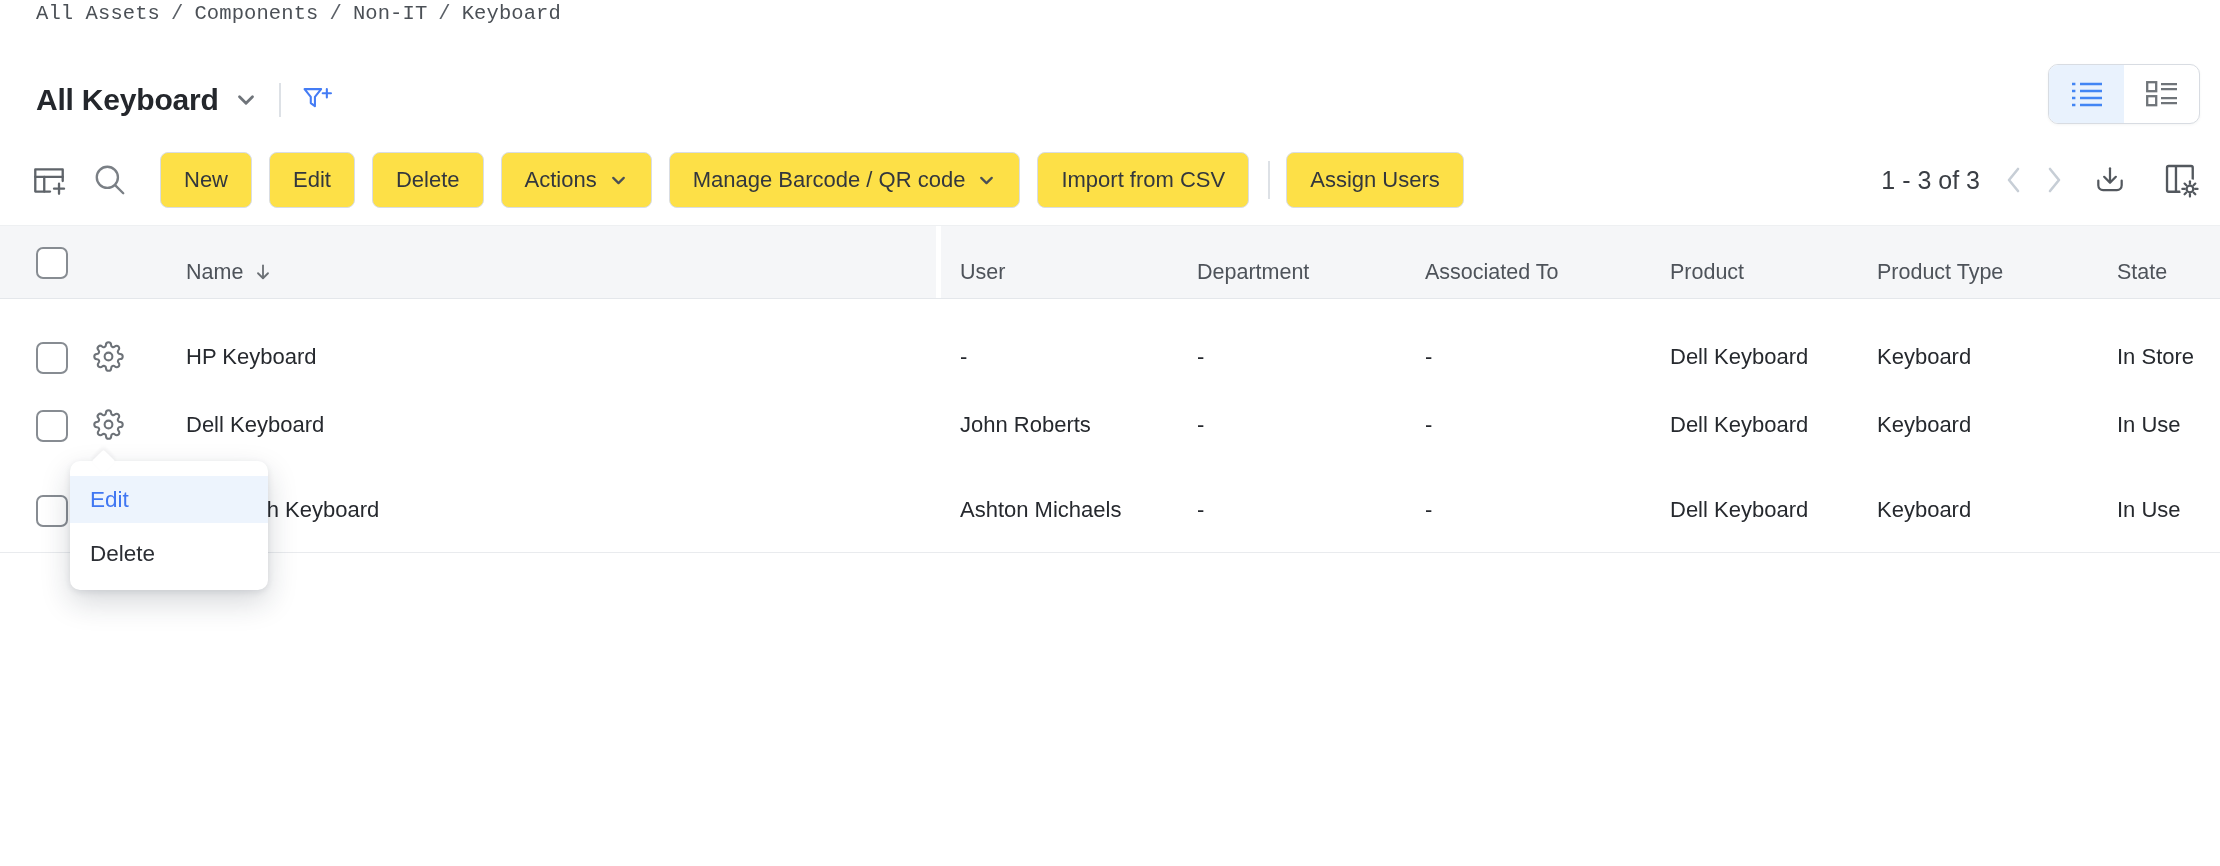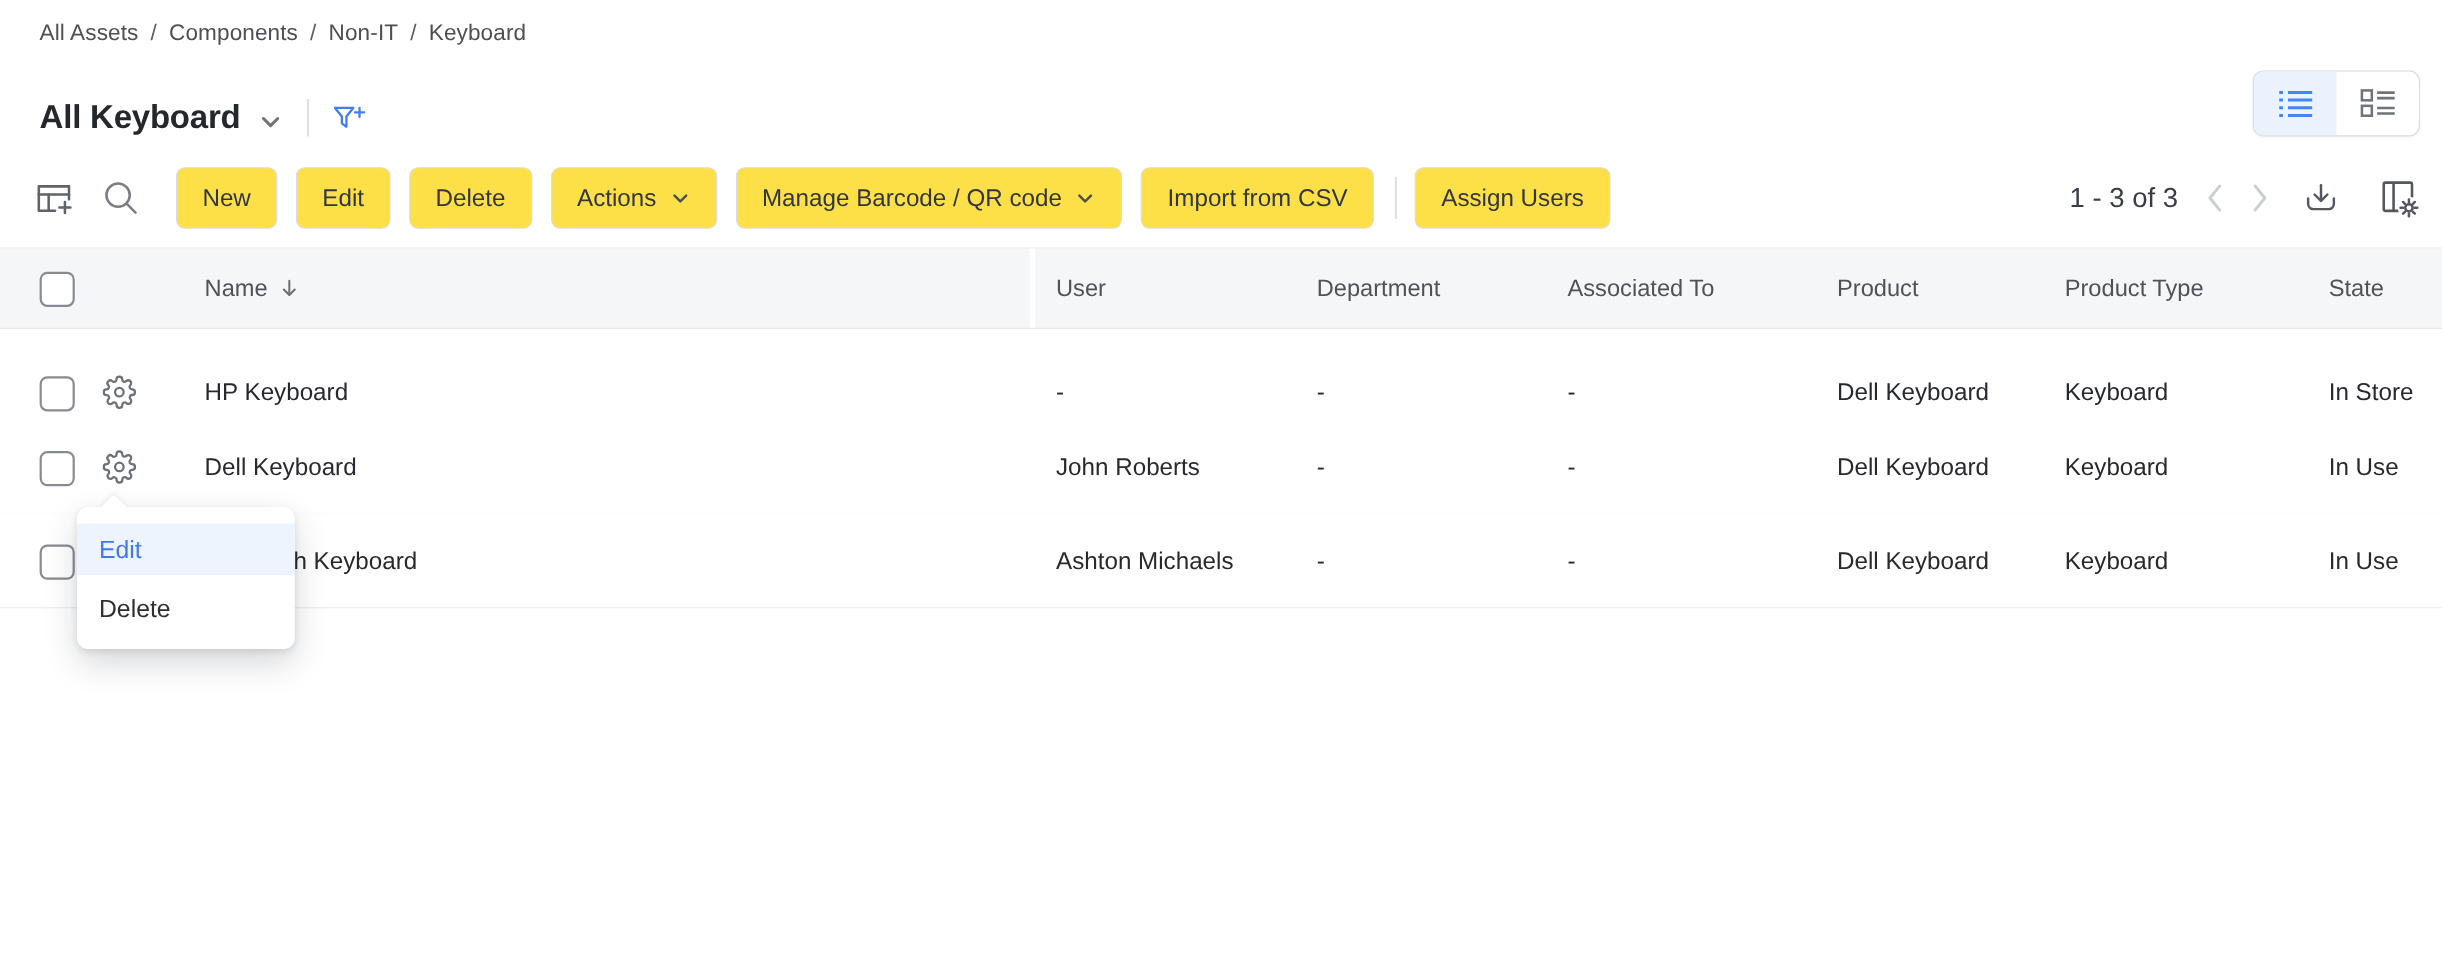--- a/index.html
+++ b/index.html
@@ -6,31 +6,31 @@
   body {
     width: 2220px; height: 866px;
     background: #ffffff;
     font-family: "Liberation Sans", "DejaVu Sans", sans-serif;
     -webkit-font-smoothing: antialiased;
   }
   .app { position: relative; width: 2220px; height: 866px; overflow: hidden; }
 
   
   .breadcrumb {
-    position: absolute; left: 36px; top: 18px;
-    display: flex; align-items: center;
-    font-size: 20.5px; color: #4b5056; letter-spacing: 0.1px;
+    position: absolute; left: 36px; top: 2px;
+    display: flex; align-items: center;
+    font-size: 20.5px; color: #4b5056; letter-spacing: 0.1px; font-family: Liberation Mono, monospace;
   }
   .breadcrumb .crumb { cursor: pointer; }
   .breadcrumb .sep { margin: 0 11px; color: #5a5f66; }
 
   
   .title-row {
     position: absolute; left: 36px; top: 76px; height: 48px;
-    display: flex; align-items: flex-end;
+    display: flex; align-items: center;
   }
   .view-title {
     font-size: 30px; font-weight: 600; color: #24272c; letter-spacing: -0.2px;
   }
   .title-caret { margin-left: 14px; display: flex; align-items: center; cursor: pointer; }
   .vsep { width: 2px; height: 34px; background: #dde1e6; margin: 0 20px; }
   .filter-btn { display: flex; align-items: center; cursor: pointer; }
 
   
   .view-toggle {
@@ -68,21 +68,21 @@
 
   
   .thead {
     position: absolute; left: 0; top: 225px; width: 2220px; height: 72px;
     background: #f5f6f8;
     border-top: 1px solid #eef0f2;
     border-bottom: 1px solid #e4e7eb;
   }
   .thead .freeze-gap { position: absolute; left: 936px; top: 0; width: 5px; height: 72px; background: #ffffff; }
   .hcell {
-    position: absolute; top: 0; height: 100%;
+    position: absolute; top: 10px; height: 100%;
     display: flex; align-items: center; gap: 10px;
     font-size: 21.5px; color: #4e535a; cursor: pointer; white-space: nowrap;
   }
   .trow {
     position: absolute; left: 0; width: 2220px; height: 85px;
     background: #fff; border-bottom: 1px solid #e9ebee; cursor: pointer;
   }
   .cell {
     position: absolute; top: 0; height: 100%;
     display: flex; align-items: center;

